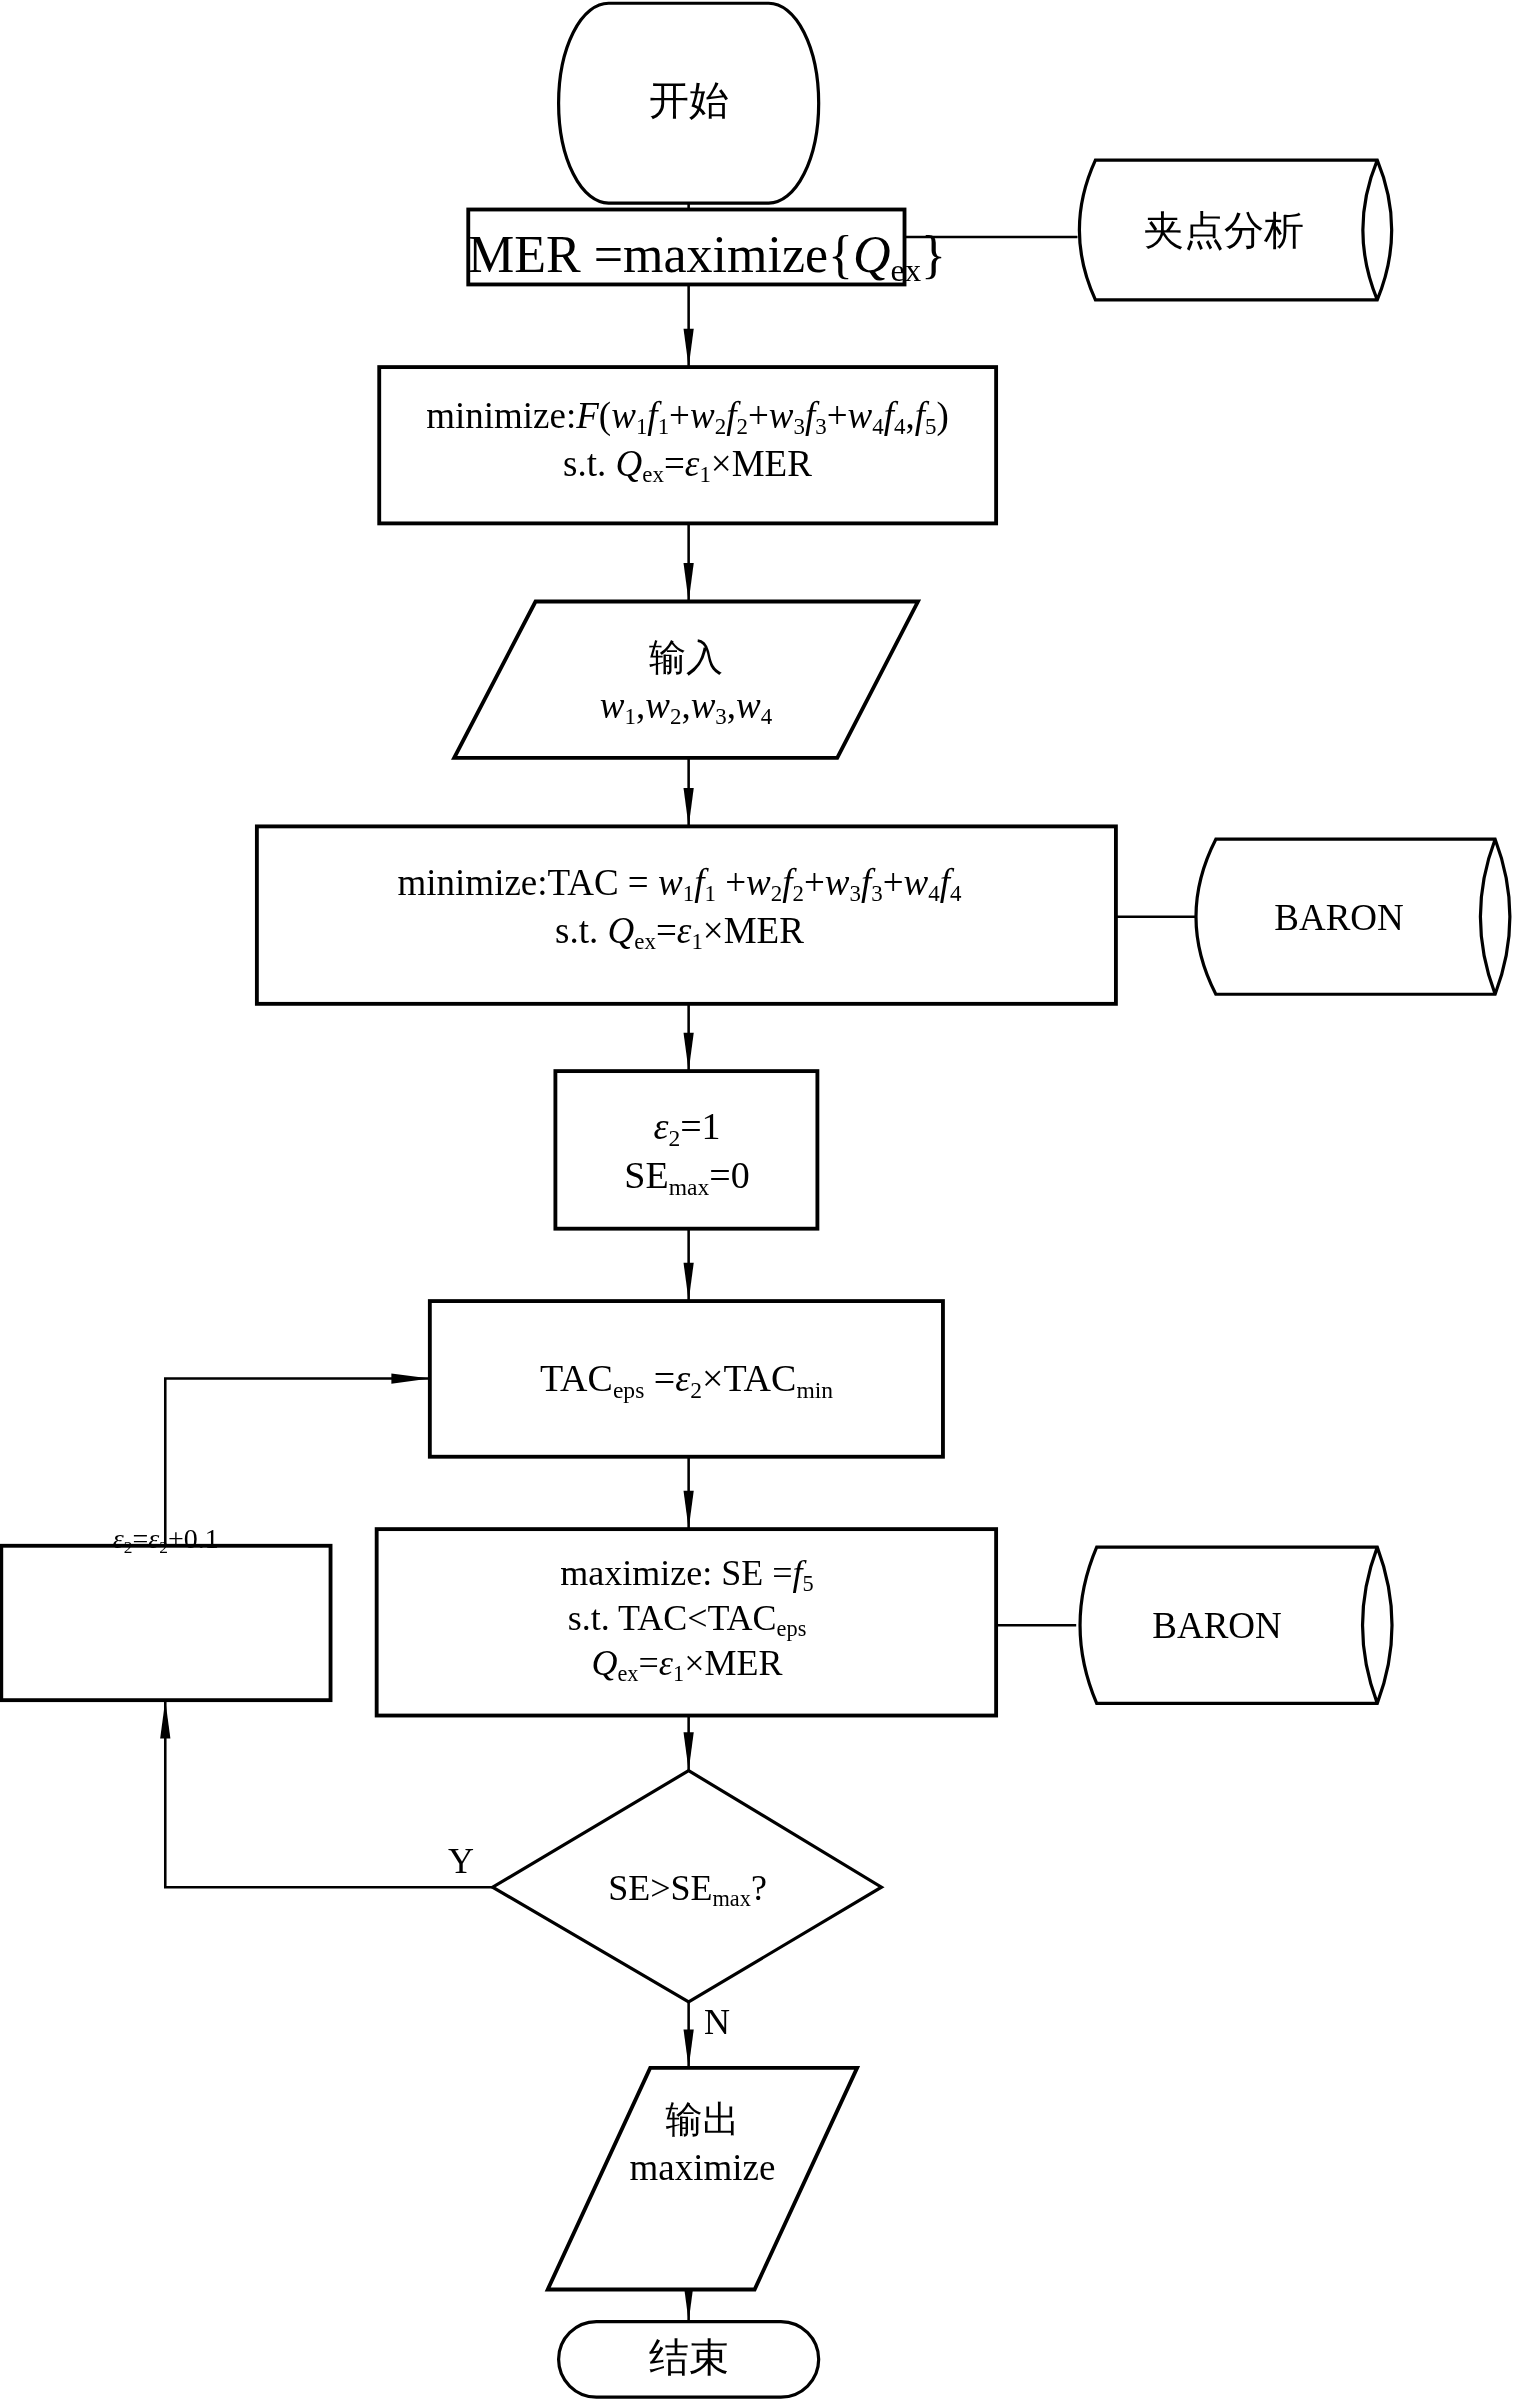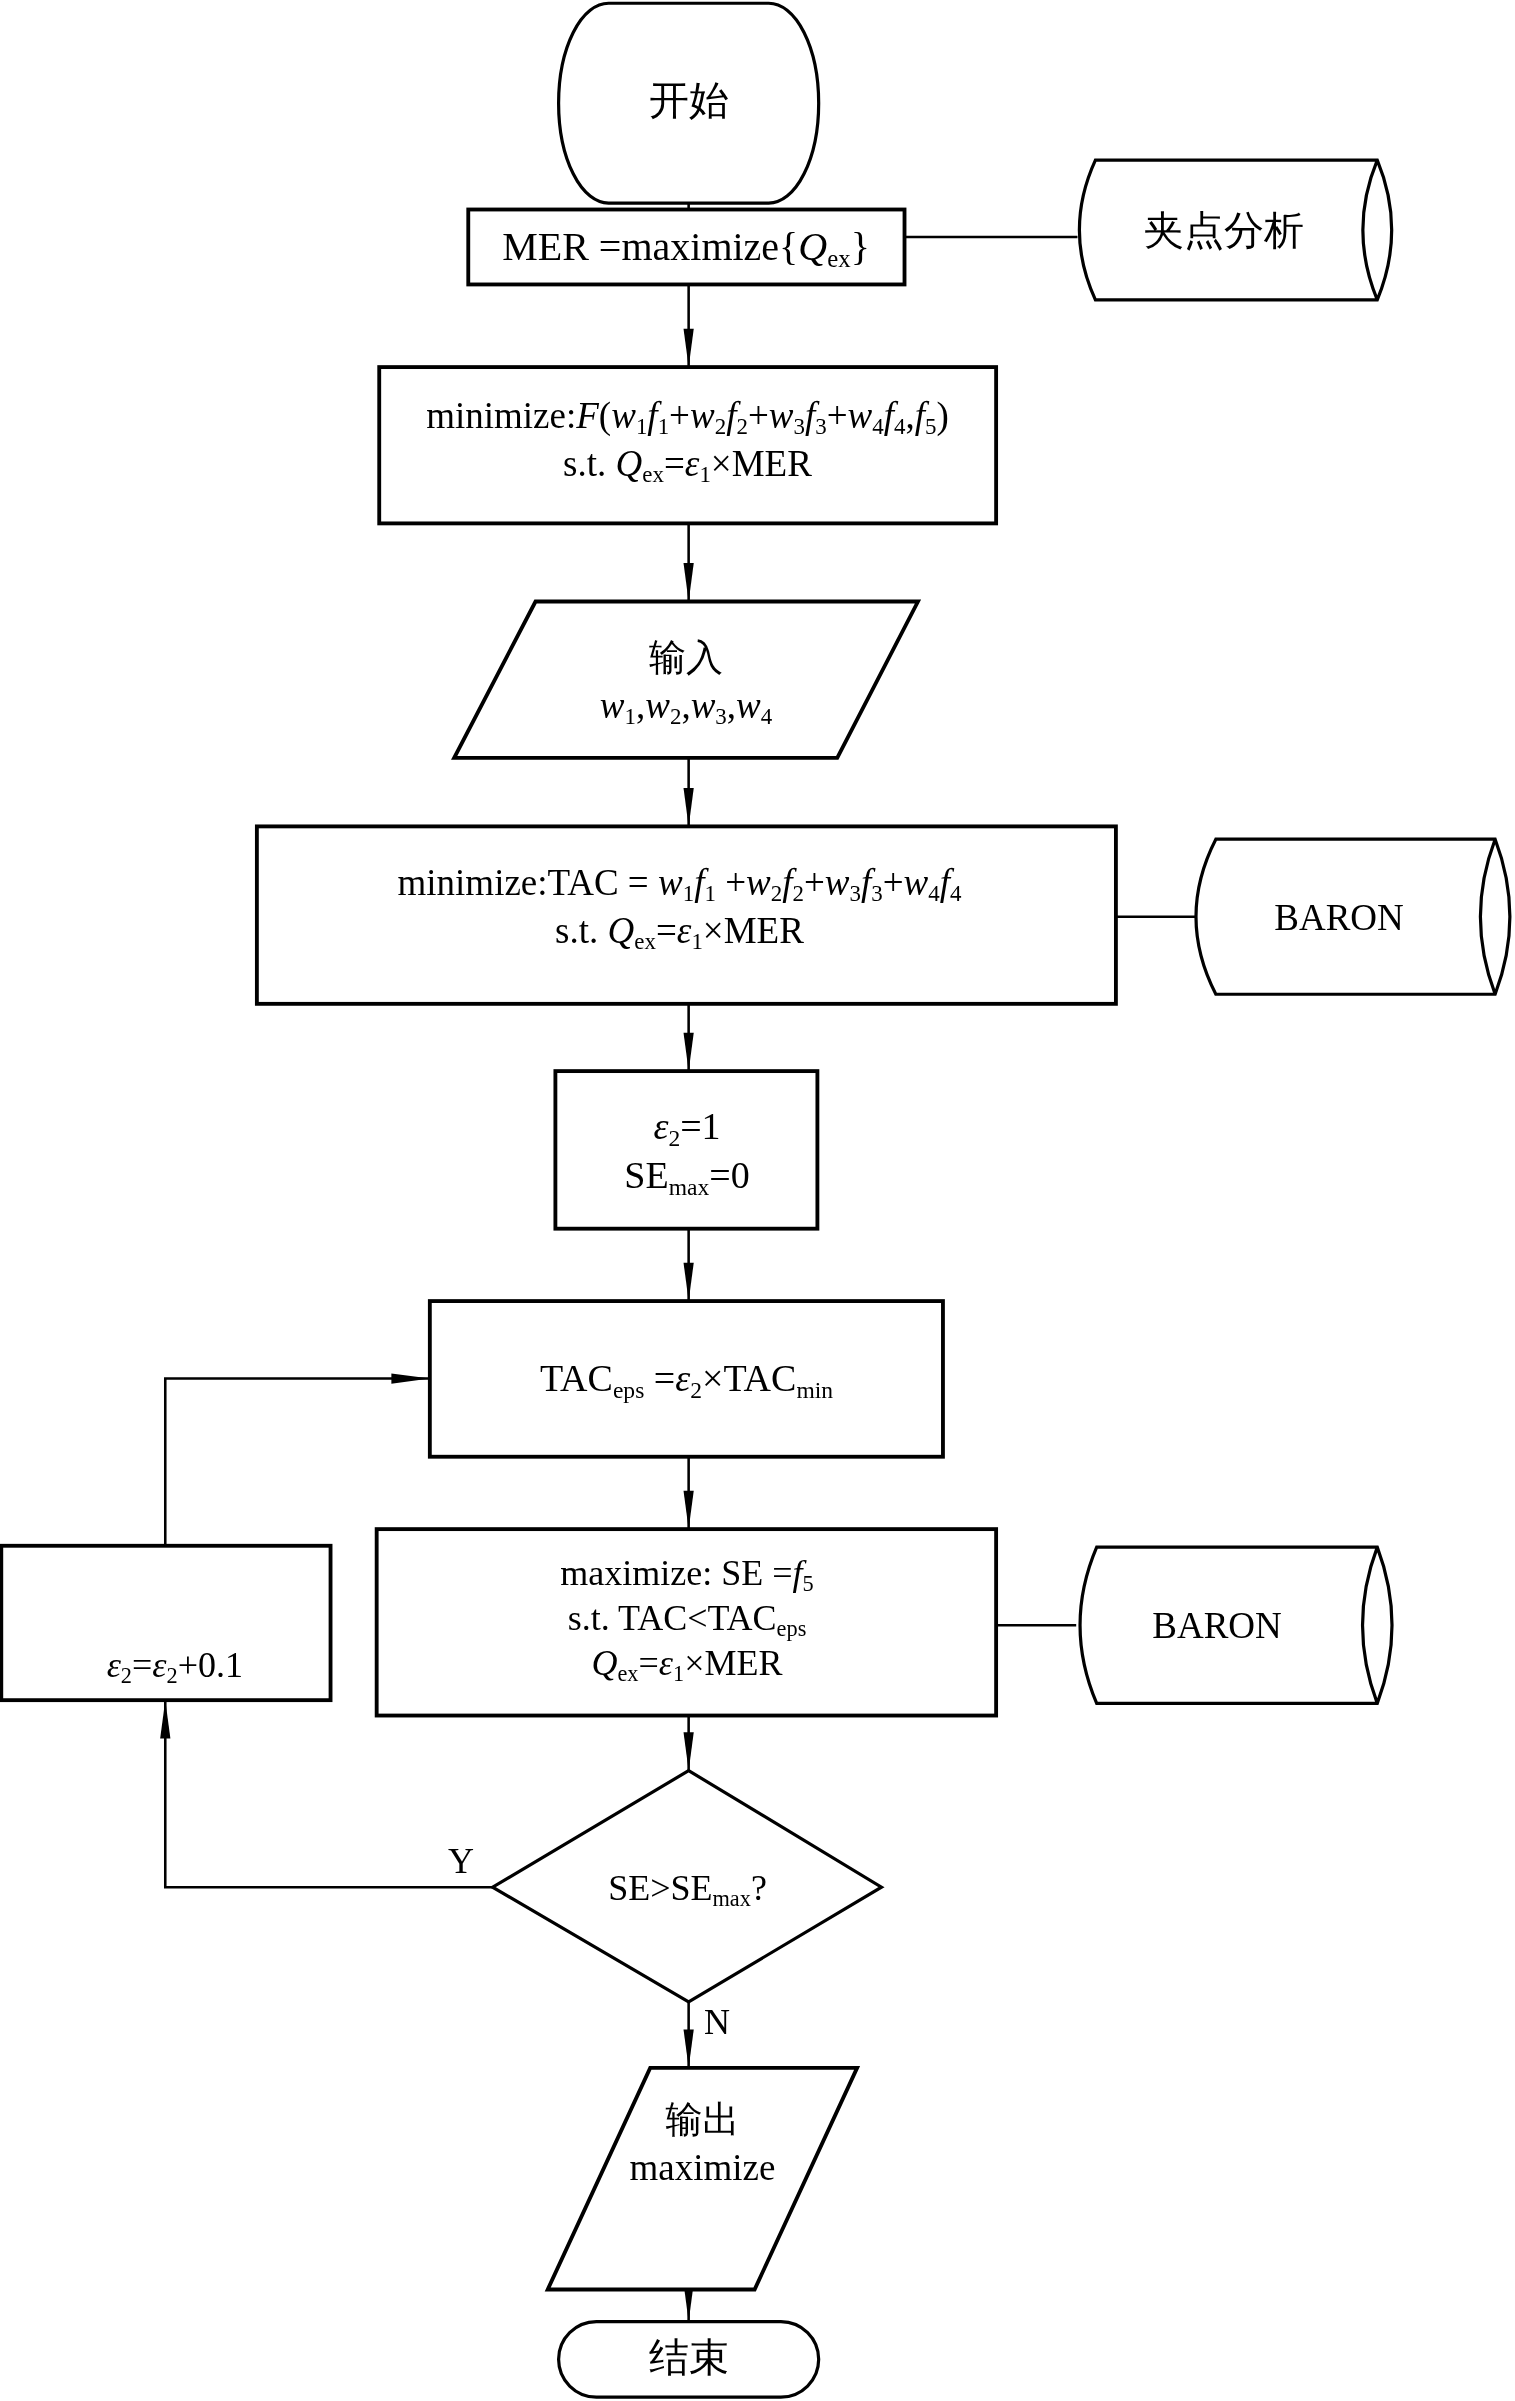--- a/index.html
+++ b/index.html
@@ -80,21 +80,21 @@
   <rect class="shape" x="2" y="2413" width="514" height="241"></rect>
   <polygon class="shape" style="stroke-width:5" points="1075,2764 1376,2946 1075,3125 769,2946"></polygon>
   <polygon class="shape" points="1015,3228 1338,3228 1178,3574 855,3574"></polygon>
   <rect class="shape" x="872" y="3624" width="406" height="118" rx="59" ry="59" style="stroke-width:5"></rect>
 </svg>
 
 <div class="label cjk" style="left:559px; top:74px; width:260px; font-size:40px;">
   <span>开始</span>
 </div>
 
-<div class="label" style="left:468px; top:221px; width:436px; font-size:40px;text-align:center;">
+<div class="label" style="left:468px; top:221px; width:436px; font-size:52px;text-align:center;">
   <span>MER</span><span> =maximize{</span><i>Q</i><sub>ex</sub><span>}</span>
 </div>
 
 <div class="label cjk" style="left:1083px; top:204px; width:282px; font-size:40px;">
   <span>夹点分析</span>
 </div>
 
 <div class="label" style="left:379px; top:392px; width:617px; font-size:37px;">
   <span class="ln"><span>minimize</span><span>:</span><i>F</i><span>(</span><i>w</i><sub>1</sub><i>f</i><sub>1</sub><span>+</span><i>w</i><sub>2</sub><i>f</i><sub>2</sub><span>+</span><i>w</i><sub>3</sub><i>f</i><sub>3</sub><span>+</span><i>w</i><sub>4</sub><i>f</i><sub>4</sub><span>,</span><i>f</i><sub>5</sub><span>)</span></span>
   <span class="ln"><span>s.t. </span><i>Q</i><sub>ex</sub><span>=</span><i>ε</i><sub>1</sub><span>×</span><span>MER</span></span>
@@ -126,21 +126,21 @@
 <div class="label" style="left:377px; top:1551px; width:620px; font-size:36px; line-height:1.25;">
   <span class="ln"><span>maximize: </span><span>SE =</span><i>f</i><sub>5</sub></span>
   <span class="ln"><span>s.t. </span><span>TAC</span><span>&lt;</span><span>TAC</span><sub>eps</sub></span>
   <span class="ln"><i>Q</i><sub>ex</sub><span>=</span><i>ε</i><sub>1</sub><span>×</span><span>MER</span></span>
 </div>
 
 <div class="label" style="left:1076px; top:1602px; width:282px; font-size:37px;">
   <span>BARON</span>
 </div>
 
-<div class="label" style="left:1.3px; top:1642px; width:329px; font-size:36px;padding-left:9px;">
+<div class="label" style="left:1.3px; top:1521px; width:329px; font-size:28px;">
   <span class="ln"><i>ε</i><sub>2</sub><span>=</span><i>ε</i><sub>2</sub><span>+0.1</span></span>
 </div>
 
 <div class="label" style="left:493px; top:1865px; width:389px; font-size:36px;">
   <span>SE</span><span>&gt;</span><span>SE</span><sub>max</sub><span>?</span>
 </div>
 
 <div class="label" style="left:442px; top:1838px; width:38px; font-size:36px;">
   <span>Y</span>
 </div>

